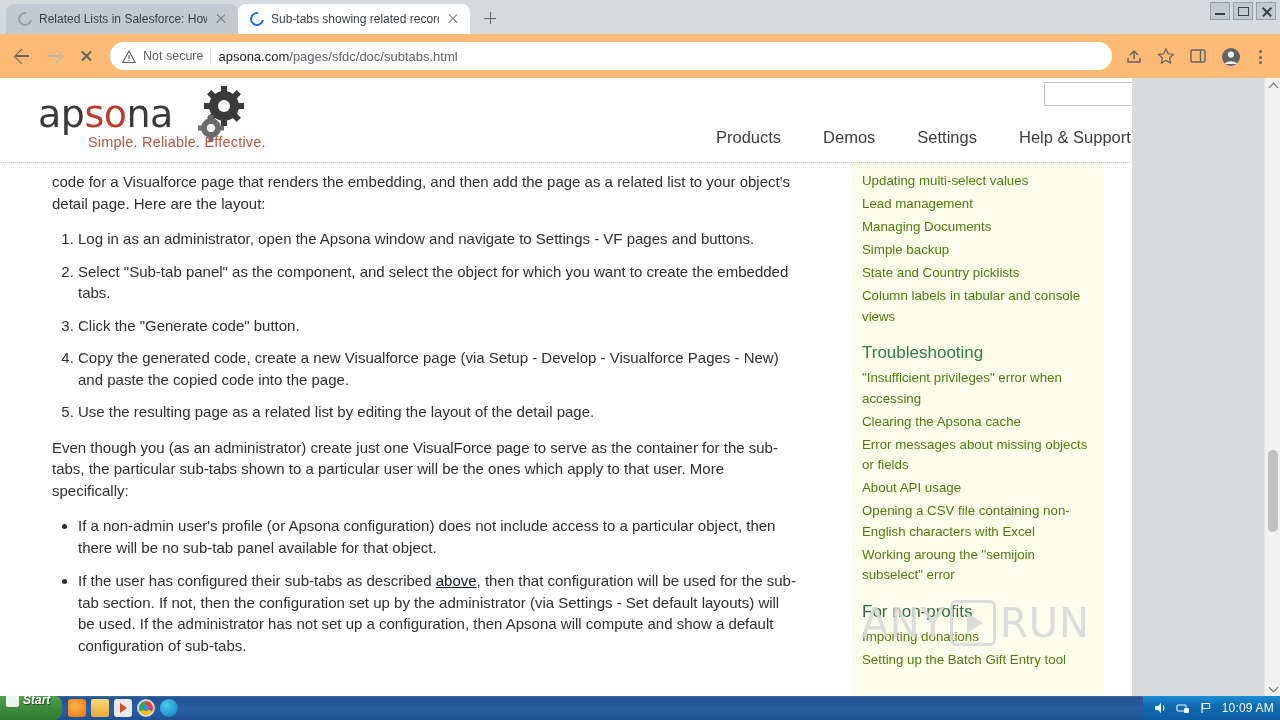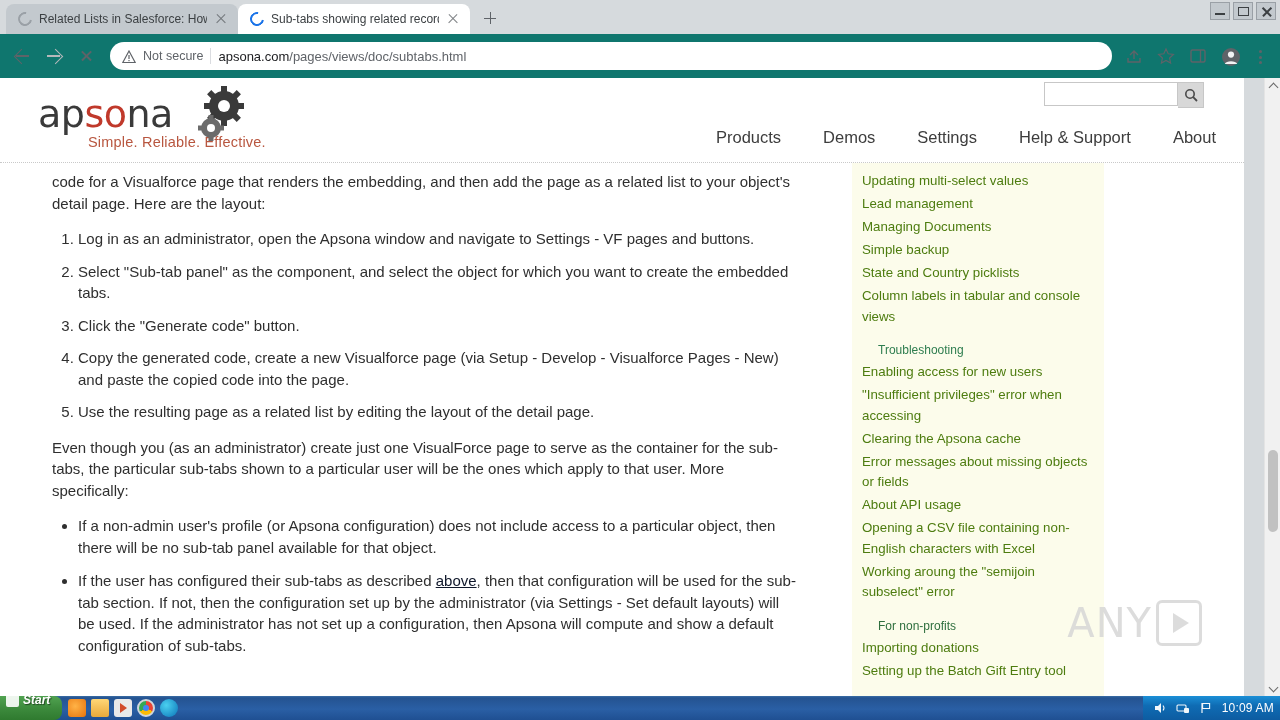--- a/index.html
+++ b/index.html
@@ -58,21 +58,21 @@
   .wc i { position:absolute; display:block; background:#3c4043; }
   .wc.min i { left:4px; bottom:4px; width:10px; height:2px; }
   .wc.max i { left:4px; top:4px; width:11px; height:9px; background:transparent; border:1.5px solid #3c4043; }
   .wc.cls::before, .wc.cls::after {
     content:""; position:absolute; left:4px; top:8px; width:12px; height:1.5px; background:#3c4043;
   }
   .wc.cls::before { transform:rotate(45deg); }
   .wc.cls::after { transform:rotate(-45deg); }
 
   .toolbar {
-    height:44px; background:#0f766e; display:flex; align-items:center;
+    height:44px; background:#fdba74; display:flex; align-items:center;
     padding:0 8px; gap:4px;
   }
   .navbtn { width:28px; height:28px; position:relative; flex:0 0 28px; }
   .arrow-left::before {
     content:""; position:absolute; left:8px; top:9px; width:10px; height:10px;
     border-left:1.8px solid #5f6368; border-bottom:1.8px solid #5f6368; transform:rotate(45deg);
   }
   .arrow-left::after {
     content:""; position:absolute; left:8px; top:13px; width:13px; height:1.8px; background:#5f6368;
   }
@@ -112,21 +112,21 @@
   .tb-icon { width:28px; height:28px; position:relative; flex:0 0 28px; }
   .tb-icon svg { position:absolute; left:5px; top:5px; }
   .menu-dots { width:24px; height:28px; position:relative; flex:0 0 24px; }
   .menu-dots i { position:absolute; left:11px; width:3px; height:3px; border-radius:50%; background:#5f6368; }
   .menu-dots i:nth-child(1){ top:8px; }
   .menu-dots i:nth-child(2){ top:13.5px; }
   .menu-dots i:nth-child(3){ top:19px; }
 
   
   .viewport {
-    position:absolute; top:78px; left:0; width:1244px; height:618px;
+    position:absolute; top:78px; left:0; width:1132px; height:618px;
     background:#ffffff; overflow:hidden;
   }
   .page {
     position:absolute; top:0; left:0; width:1264px; height:618px; background:#fff;
   }
 
   
   .site-header { position:relative; height:85px; border-bottom:1px dotted #c9c9c9; }
   .logo { position:absolute; left:38px; top:14px; }
   .logo .word { font-size:38px; letter-spacing:-0.5px; font-family:"DejaVu Sans", sans-serif; }
@@ -175,21 +175,21 @@
   
   .sidebar {
     position:absolute; left:852px; top:0; width:252px; height:533px;
     background:#fcfceb; padding:8px 10px 0 10px; overflow:hidden;
   }
   .sidebar a {
     display:block; color:#4d7c0f; font-size:13.3px; line-height:20.5px;
     text-decoration:none; margin-bottom:2.5px;
   }
   .sidebar h3 {
-    margin:16px 0 5px 16px; font-size:12px; font-weight:400; color:#2f6f3e;
+    margin:16px 0 5px 0; font-size:17px; font-weight:400; color:#2f6f3e;
   }
   .sidebar h3.tro { color:#2e7d4f; }
 
   
   .vscroll {
     position:absolute; right:0; top:78px; width:16px; height:618px; background:#f1f1f1;
     border-left:1px solid #e4e4e4;
   }
   .vscroll .thumbbar { position:absolute; left:3px; top:372px; width:10px; height:82px; background:#c1c1c1; border-radius:5px; }
   .vs-arrow { position:absolute; left:0; width:16px; height:16px; }
@@ -286,21 +286,21 @@
     <div class="omnibox">
       <span class="warn-tri">
         <svg width="14" height="14" viewBox="0 0 14 14">
           <path d="M7 1 L13.2 12.5 L0.8 12.5 Z" fill="none" stroke="#5f6368" stroke-width="1.2"></path>
           <rect x="6.4" y="5" width="1.2" height="4" fill="#5f6368"></rect>
           <rect x="6.4" y="10" width="1.2" height="1.2" fill="#5f6368"></rect>
         </svg>
       </span>
       <span class="notsecure">Not secure</span>
       <span class="omni-sep"></span>
-      <span class="url"><b>apsona.com</b><span>/pages/views/doc/subtabs.html</span></span>
+      <span class="url"><b>apsona.com</b><span>/pages/sfdc/doc/subtabs.html</span></span>
     </div>
 
     <div class="tb-icon">
       <svg width="18" height="18" viewBox="0 0 18 18">
           <path d="M5 8 L9 4 L13 8 M9 4 L9 12" fill="none" stroke="#5f6368" stroke-width="1.4"></path>
           <path d="M3 11 L3 15 L15 15 L15 11" fill="none" stroke="#5f6368" stroke-width="1.4"></path>
         </svg>
     </div>
     <div class="tb-icon">
       <svg width="18" height="18" viewBox="0 0 18 18">
@@ -422,39 +422,39 @@
 
         <div class="sidebar">
           <a href="#">Updating multi-select values</a>
           <a href="#">Lead management</a>
           <a href="#">Managing Documents</a>
           <a href="#">Simple backup</a>
           <a href="#">State and Country picklists</a>
           <a href="#">Column labels in tabular and console views</a>
 
           <h3 class="tro">Troubleshooting</h3>
-          <a href="#">Enabling access for new users</a>
           <a href="#">"Insufficient privileges" error when accessing</a>
           <a href="#">Clearing the Apsona cache</a>
           <a href="#">Error messages about missing objects or fields</a>
           <a href="#">About API usage</a>
           <a href="#">Opening a CSV file containing non-English characters with Excel</a>
           <a href="#">Working aroung the "semijoin subselect" error</a>
 
           <h3>For non-profits</h3>
           <a href="#">Importing donations</a>
           <a href="#">Setting up the Batch Gift Entry tool</a>
         </div>
 
       </div>
     </div>
 
     <div class="watermark">
       <span>ANY</span>
       <span class="wm-play"></span>
+      <span>RUN</span>
     </div>
   </div>
 
   <div class="vscroll">
     <div class="vs-arrow up"></div>
     <div class="thumbbar"></div>
     <div class="vs-arrow down"></div>
   </div>
 </div>
 

